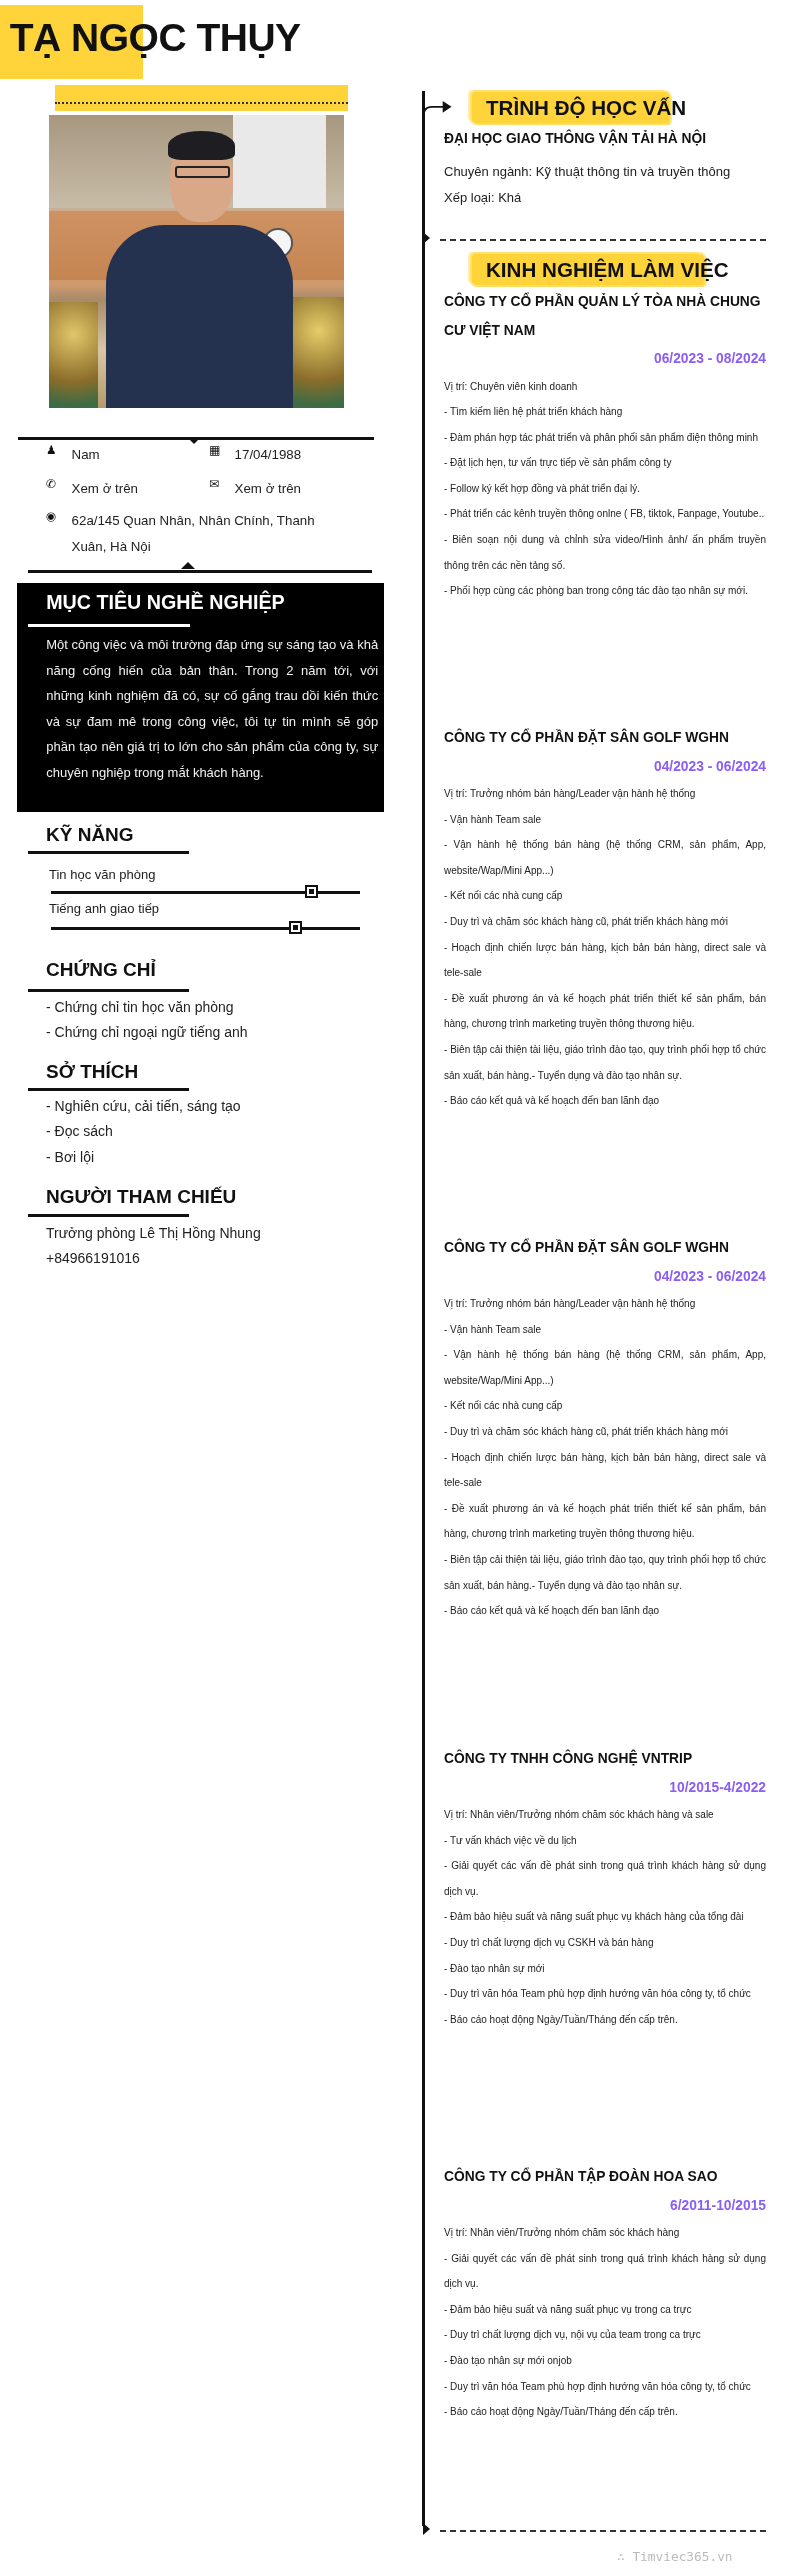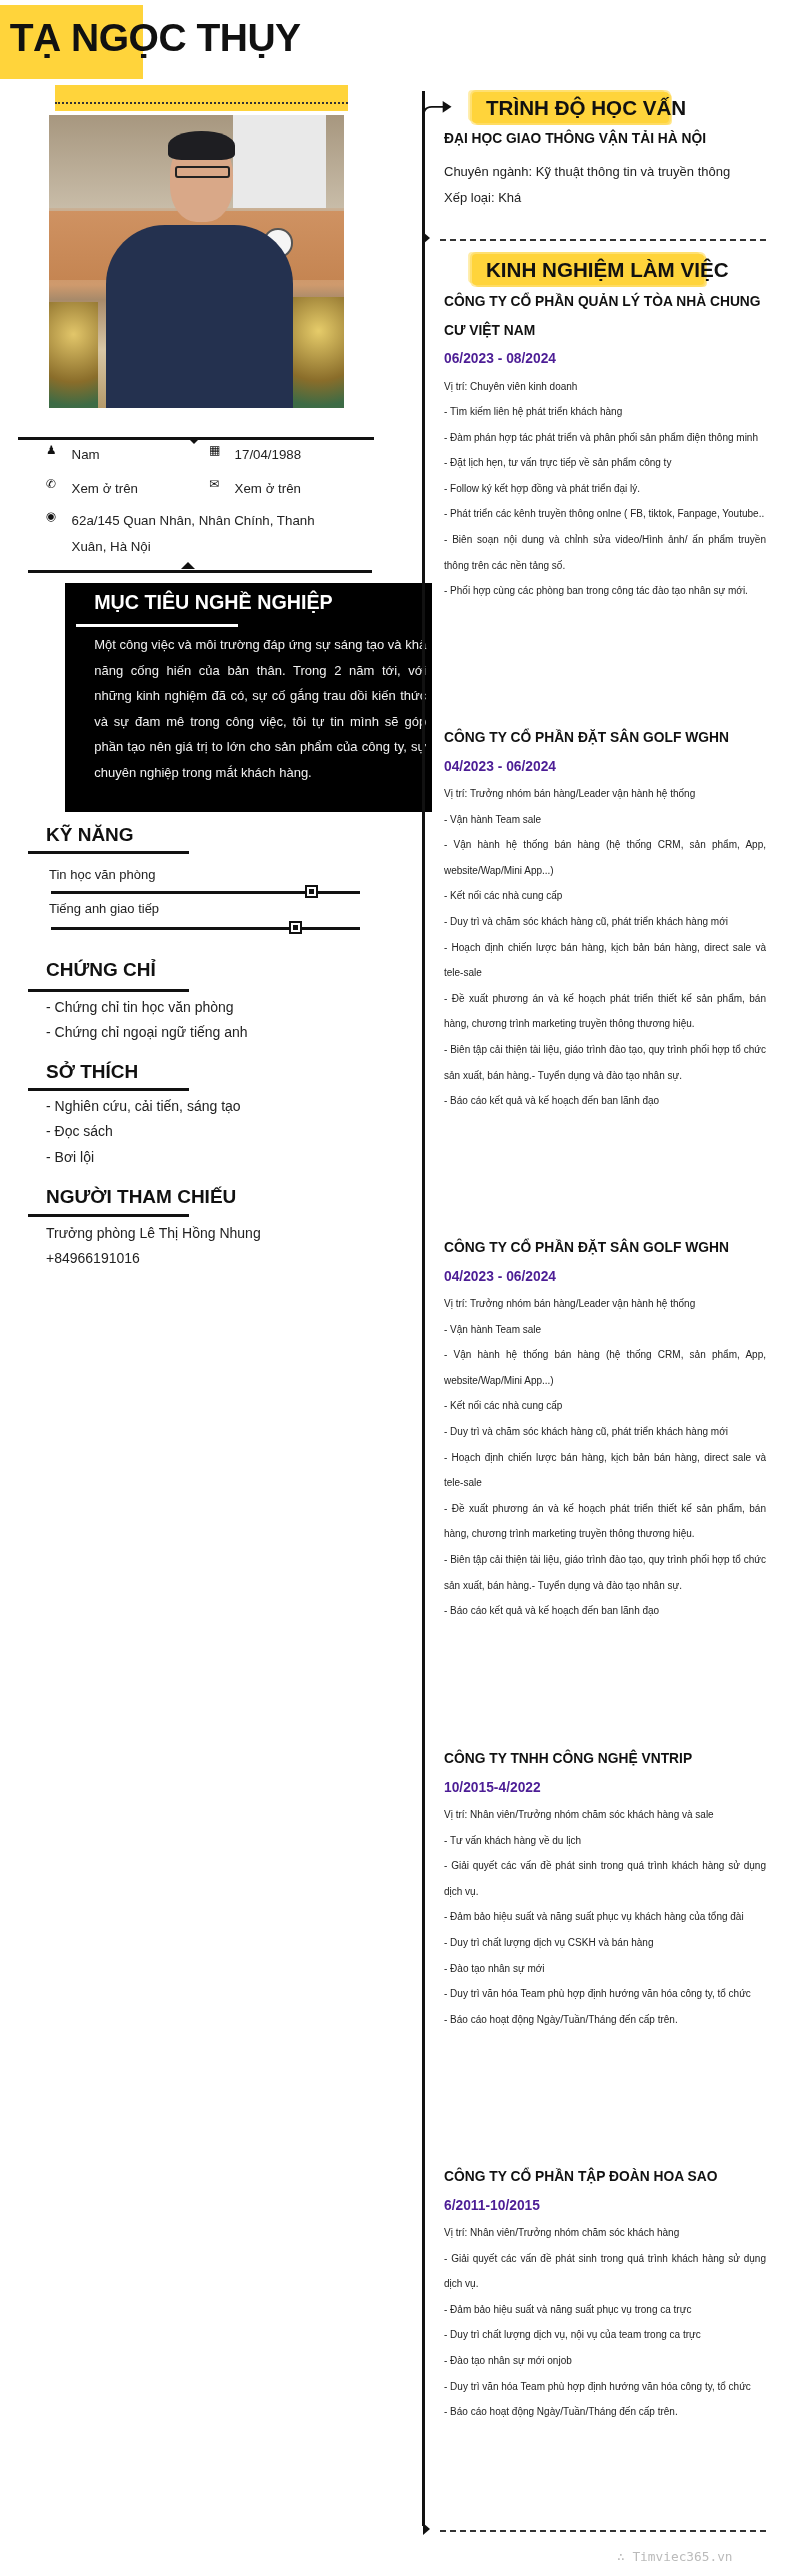--- a/index.html
+++ b/index.html
@@ -28,21 +28,21 @@
   
   .info-line-top { position: absolute; left: 17.7px; top: 437px; width: 356px; height: 2.9px; background: #111; }
   .info-line-top .notch { position: absolute; left: 157px; top: 0; width: 0; height: 0; border-left: 7.9px solid transparent; border-right: 7.9px solid transparent; border-top: 7.9px solid #111; }
   .info-line-bot { position: absolute; left: 27.5px; top: 570px; width: 344px; height: 2.9px; background: #111; }
   .info-line-bot .notch { position: absolute; left: 151px; top: -7.9px; width: 0; height: 0; border-left: 7.9px solid transparent; border-right: 7.9px solid transparent; border-bottom: 7.9px solid #111; }
   .info-row { position: absolute; font-size: 13.3px; color: #222; display: flex; align-items: flex-start; }
   .info-row .ic { width: 25.6px; font-size: 11.8px; color: #111; display: inline-block; text-align: left; padding-top: 1px; }
   .info-row .tx { line-height: 25.6px; }
 
   
-  .objective { position: absolute; left: 16.7px; top: 583px; width: 367px; height: 229px; background: #000; color: #fff; margin-left: 48px; }
+  .objective { position: absolute; left: 16.7px; top: 583px; width: 367px; height: 229px; background: #000; color: #fff; }
   .objective h2 { position: absolute; left: 29.5px; top: 7.9px; font-size: 19.7px; font-weight: bold; color: #fff; }
   .objective .uline { position: absolute; left: 11.8px; top: 41px; width: 162px; height: 2.9px; background: #fff; }
   .objective p { position: absolute; left: 29.5px; top: 49px; width: 332px; font-size: 13px; line-height: 25.6px; text-align: justify; color: #f2f2f2; }
 
   .lsec-title { position: absolute; left: 46px; font-size: 19px; font-weight: bold; color: #111; }
   .lsec-uline { position: absolute; left: 27.5px; width: 161px; height: 2.9px; background: #111; }
   .ltext { position: absolute; left: 46px; font-size: 14px; color: #222; }
 
   .skill-label { position: absolute; left: 49px; font-size: 13px; color: #222; }
   .skill-bar { position: absolute; left: 51px; width: 309px; height: 2.9px; background: #111; }
@@ -56,21 +56,21 @@
     box-shadow: 0 0 0 2px rgba(255,212,59,0.5), 2.9px 2px 0 rgba(255,212,59,0.6), -3.9px -2px 0 rgba(255,212,59,0.45); }
   .sec-title { position: absolute; font-size: 20.6px; font-weight: bold; color: #111; white-space: nowrap; }
   .marker { position: absolute; left: 423px; width: 0; height: 0; border-top: 6.9px solid transparent; border-bottom: 6.9px solid transparent; border-left: 7.9px solid #111; }
   .dashed { position: absolute; left: 440px; width: 326px; border-top: 2px dashed #333; }
 
   .school { position: absolute; left: 444px; top: 131px; font-size: 13.8px; font-weight: bold; color: #111; }
   .rtext { position: absolute; left: 444px; width: 322px; font-size: 13px; color: #222; line-height: 25.6px; text-align: justify; }
 
   .job { position: absolute; left: 444px; width: 322px; }
   .job .company { font-size: 13.8px; font-weight: bold; color: #111; line-height: 28.5px; }
-  .job .period { font-size: 13.8px; font-weight: bold; color: #4c1d95; line-height: 28.5px; }
+  .job .period { font-size: 13.8px; font-weight: bold; color: #8b5cf6; text-align: right; line-height: 28.5px; }
   .job .line { font-size: 10px; color: #222; line-height: 25.6px; text-align: justify; }
 
   .watermark { position: absolute; left: 617px; top: 2549px; font-family: "DejaVu Sans Mono", "Liberation Mono", monospace; font-size: 12.8px; color: #bbb; }
 </style>
 </head>
 <body>
 
 <div class="name-wrap">
   <div class="name-bg"></div>
   <div class="name">TẠ NGỌC THỤY</div>
@@ -216,21 +216,21 @@
   <div class="line">- Hoạch định chiến lược bán hàng, kịch bản bán hàng, direct sale và tele-sale</div>
   <div class="line">- Đề xuất phương án và kế hoạch phát triển thiết kế sản phẩm, bán  hàng, chương trình marketing truyền thông thương hiệu.</div>
   <div class="line">- Biên tập cải thiện tài liệu, giáo trình đào tạo, quy trình phối hợp tổ chức sản xuất, bán hàng.- Tuyển dụng và đào tạo nhân sự.</div>
   <div class="line">- Báo cáo kết quả và kế hoạch đến ban lãnh đạo</div>
 </div>
 
 <div class="job" style="top:1745px;">
   <div class="company">CÔNG TY TNHH CÔNG NGHỆ VNTRIP</div>
   <div class="period">10/2015-4/2022</div>
   <div class="line">Vị trí: Nhân viên/Trưởng nhóm chăm sóc khách hàng và sale</div>
-  <div class="line">- Tư vấn khách hàng về du lịch</div>
+  <div class="line">- Tư vấn khách việc về du lịch</div>
   <div class="line">-  Giải quyết các vấn đề phát sinh trong quá trình khách hàng sử dụng dịch vụ.</div>
   <div class="line">- Đảm bảo hiệu suất và năng suất phục vụ khách hàng của tổng đài</div>
   <div class="line">- Duy trì chất lượng dịch vụ CSKH và bán hàng</div>
   <div class="line">- Đào tạo nhân sự mới</div>
   <div class="line">- Duy trì văn hóa Team phù hợp định hướng văn hóa công ty, tổ chức</div>
   <div class="line">- Báo cáo hoạt động Ngày/Tuần/Tháng đến cấp trên.</div>
 </div>
 
 <div class="job" style="top:2127px;margin-top:36px;">
   <div class="company">CÔNG TY CỔ PHẦN TẬP ĐOÀN HOA SAO</div>

